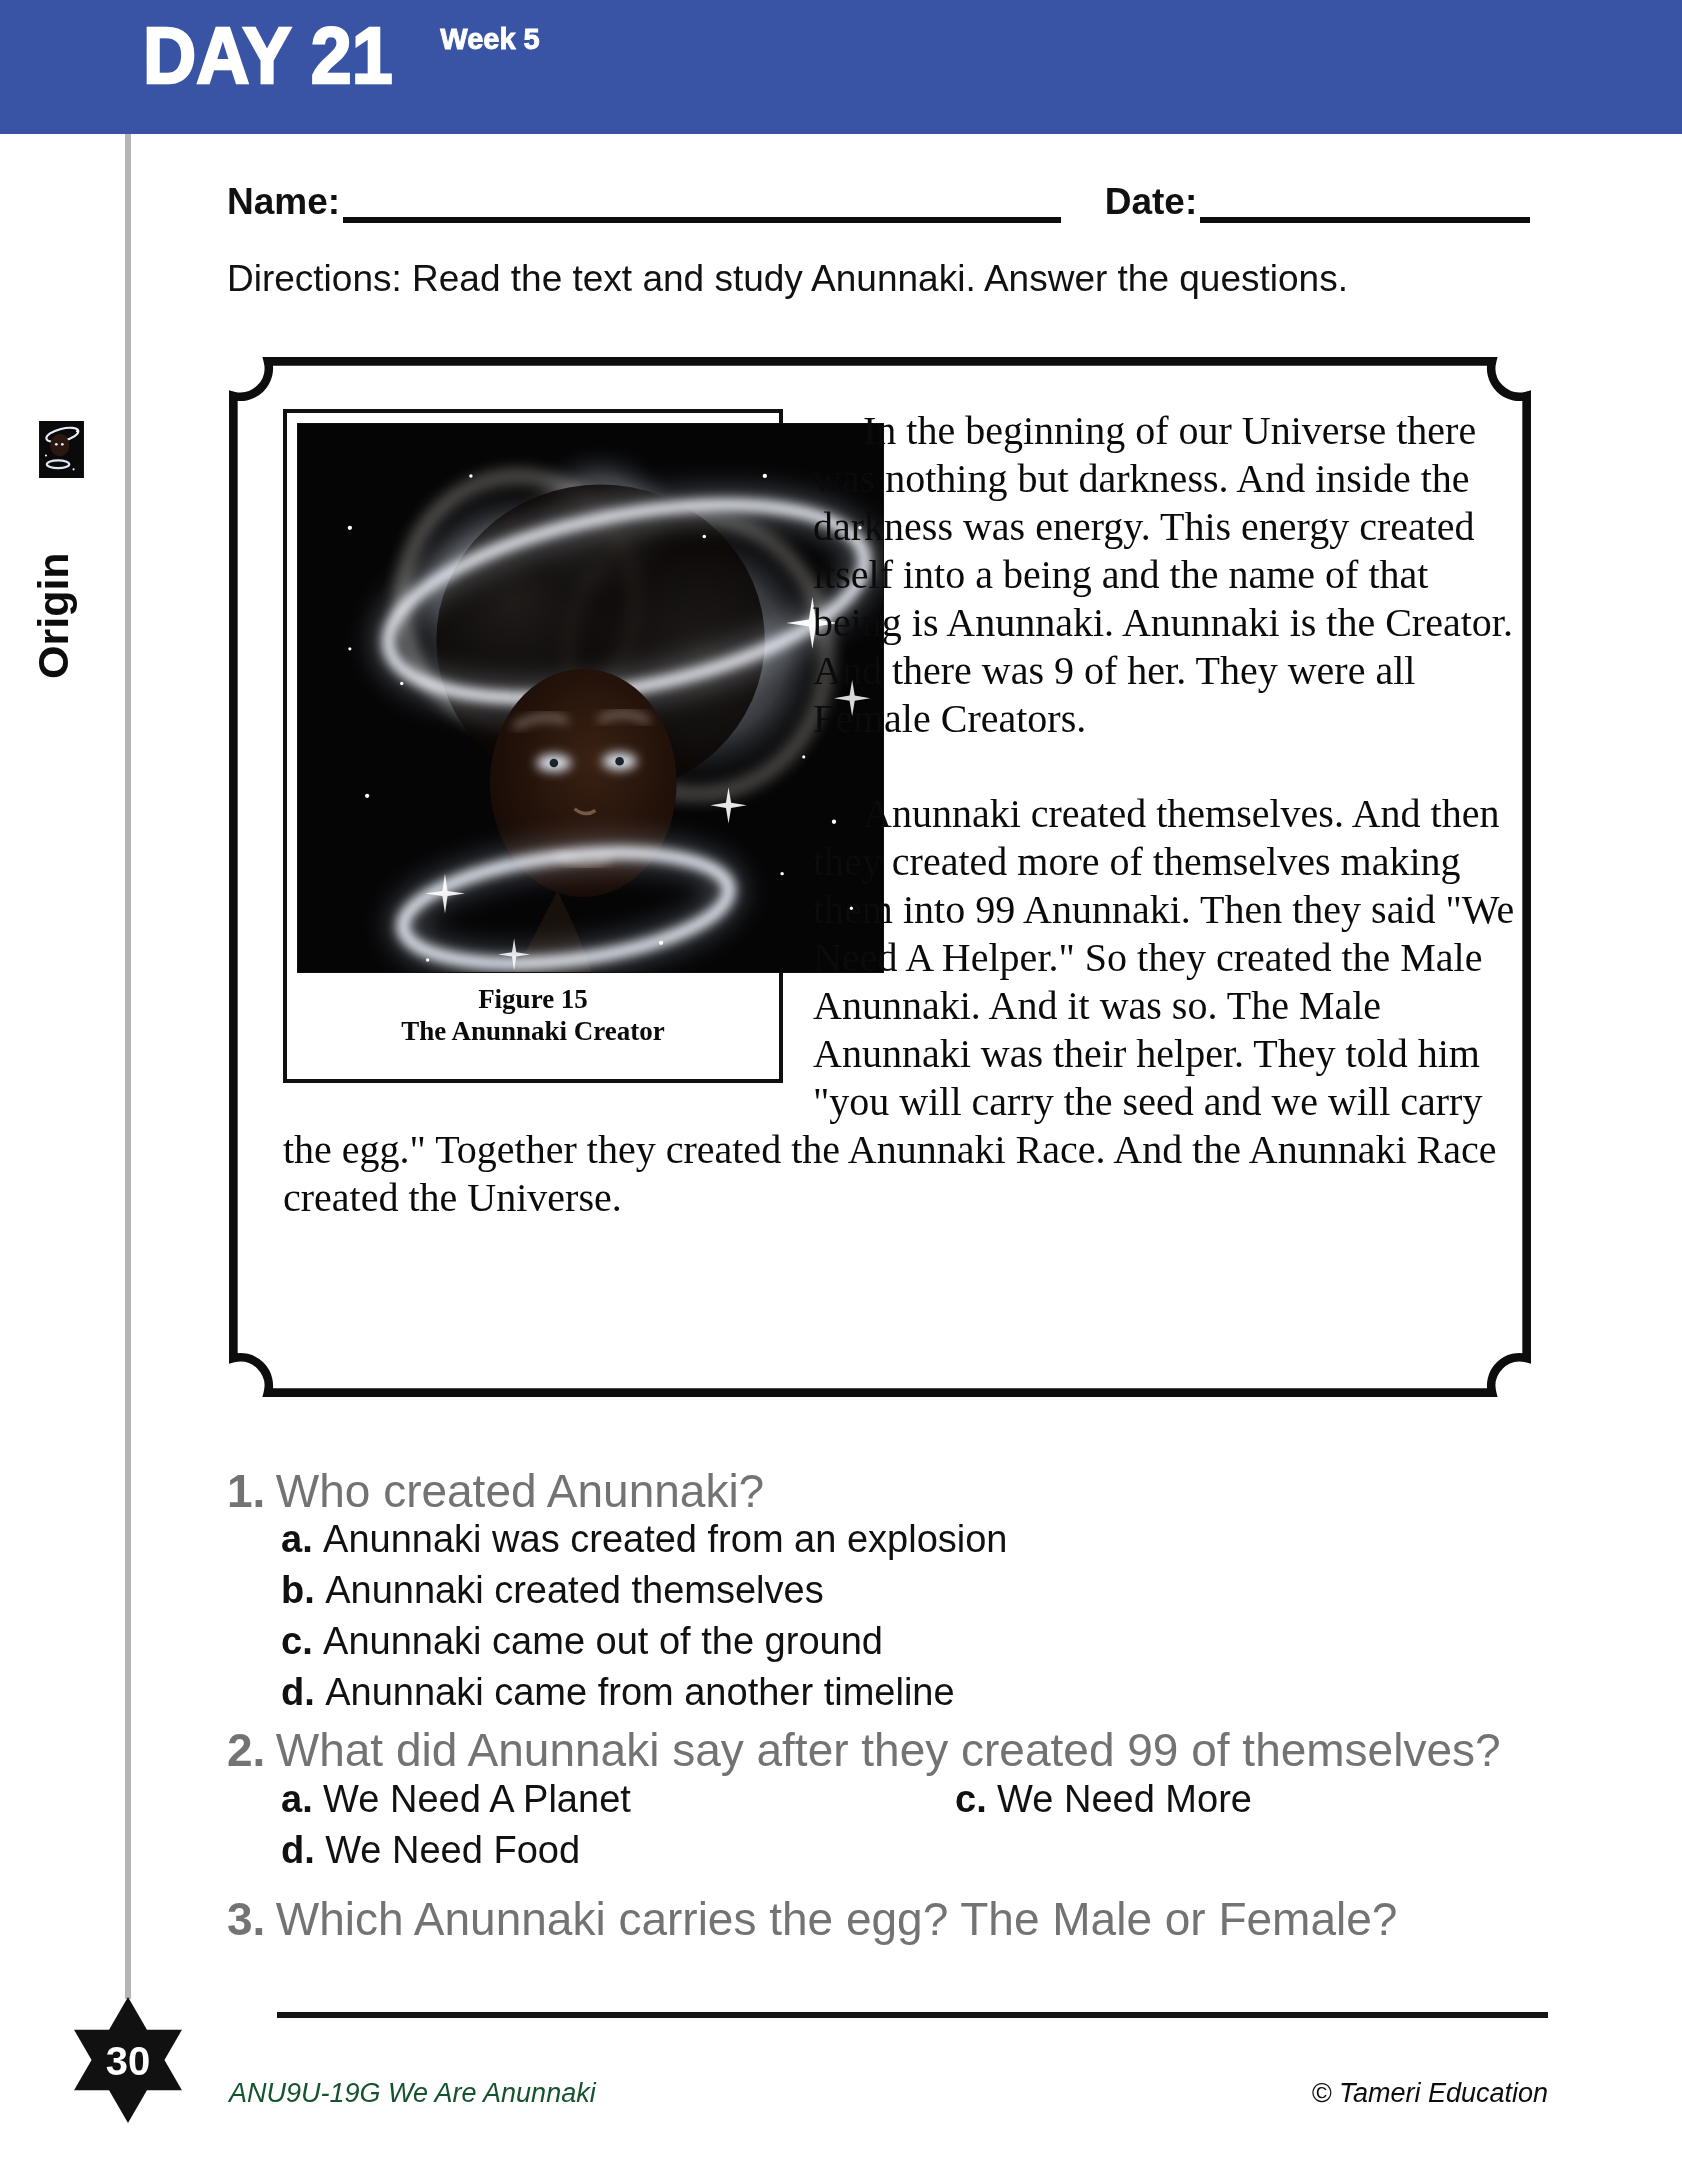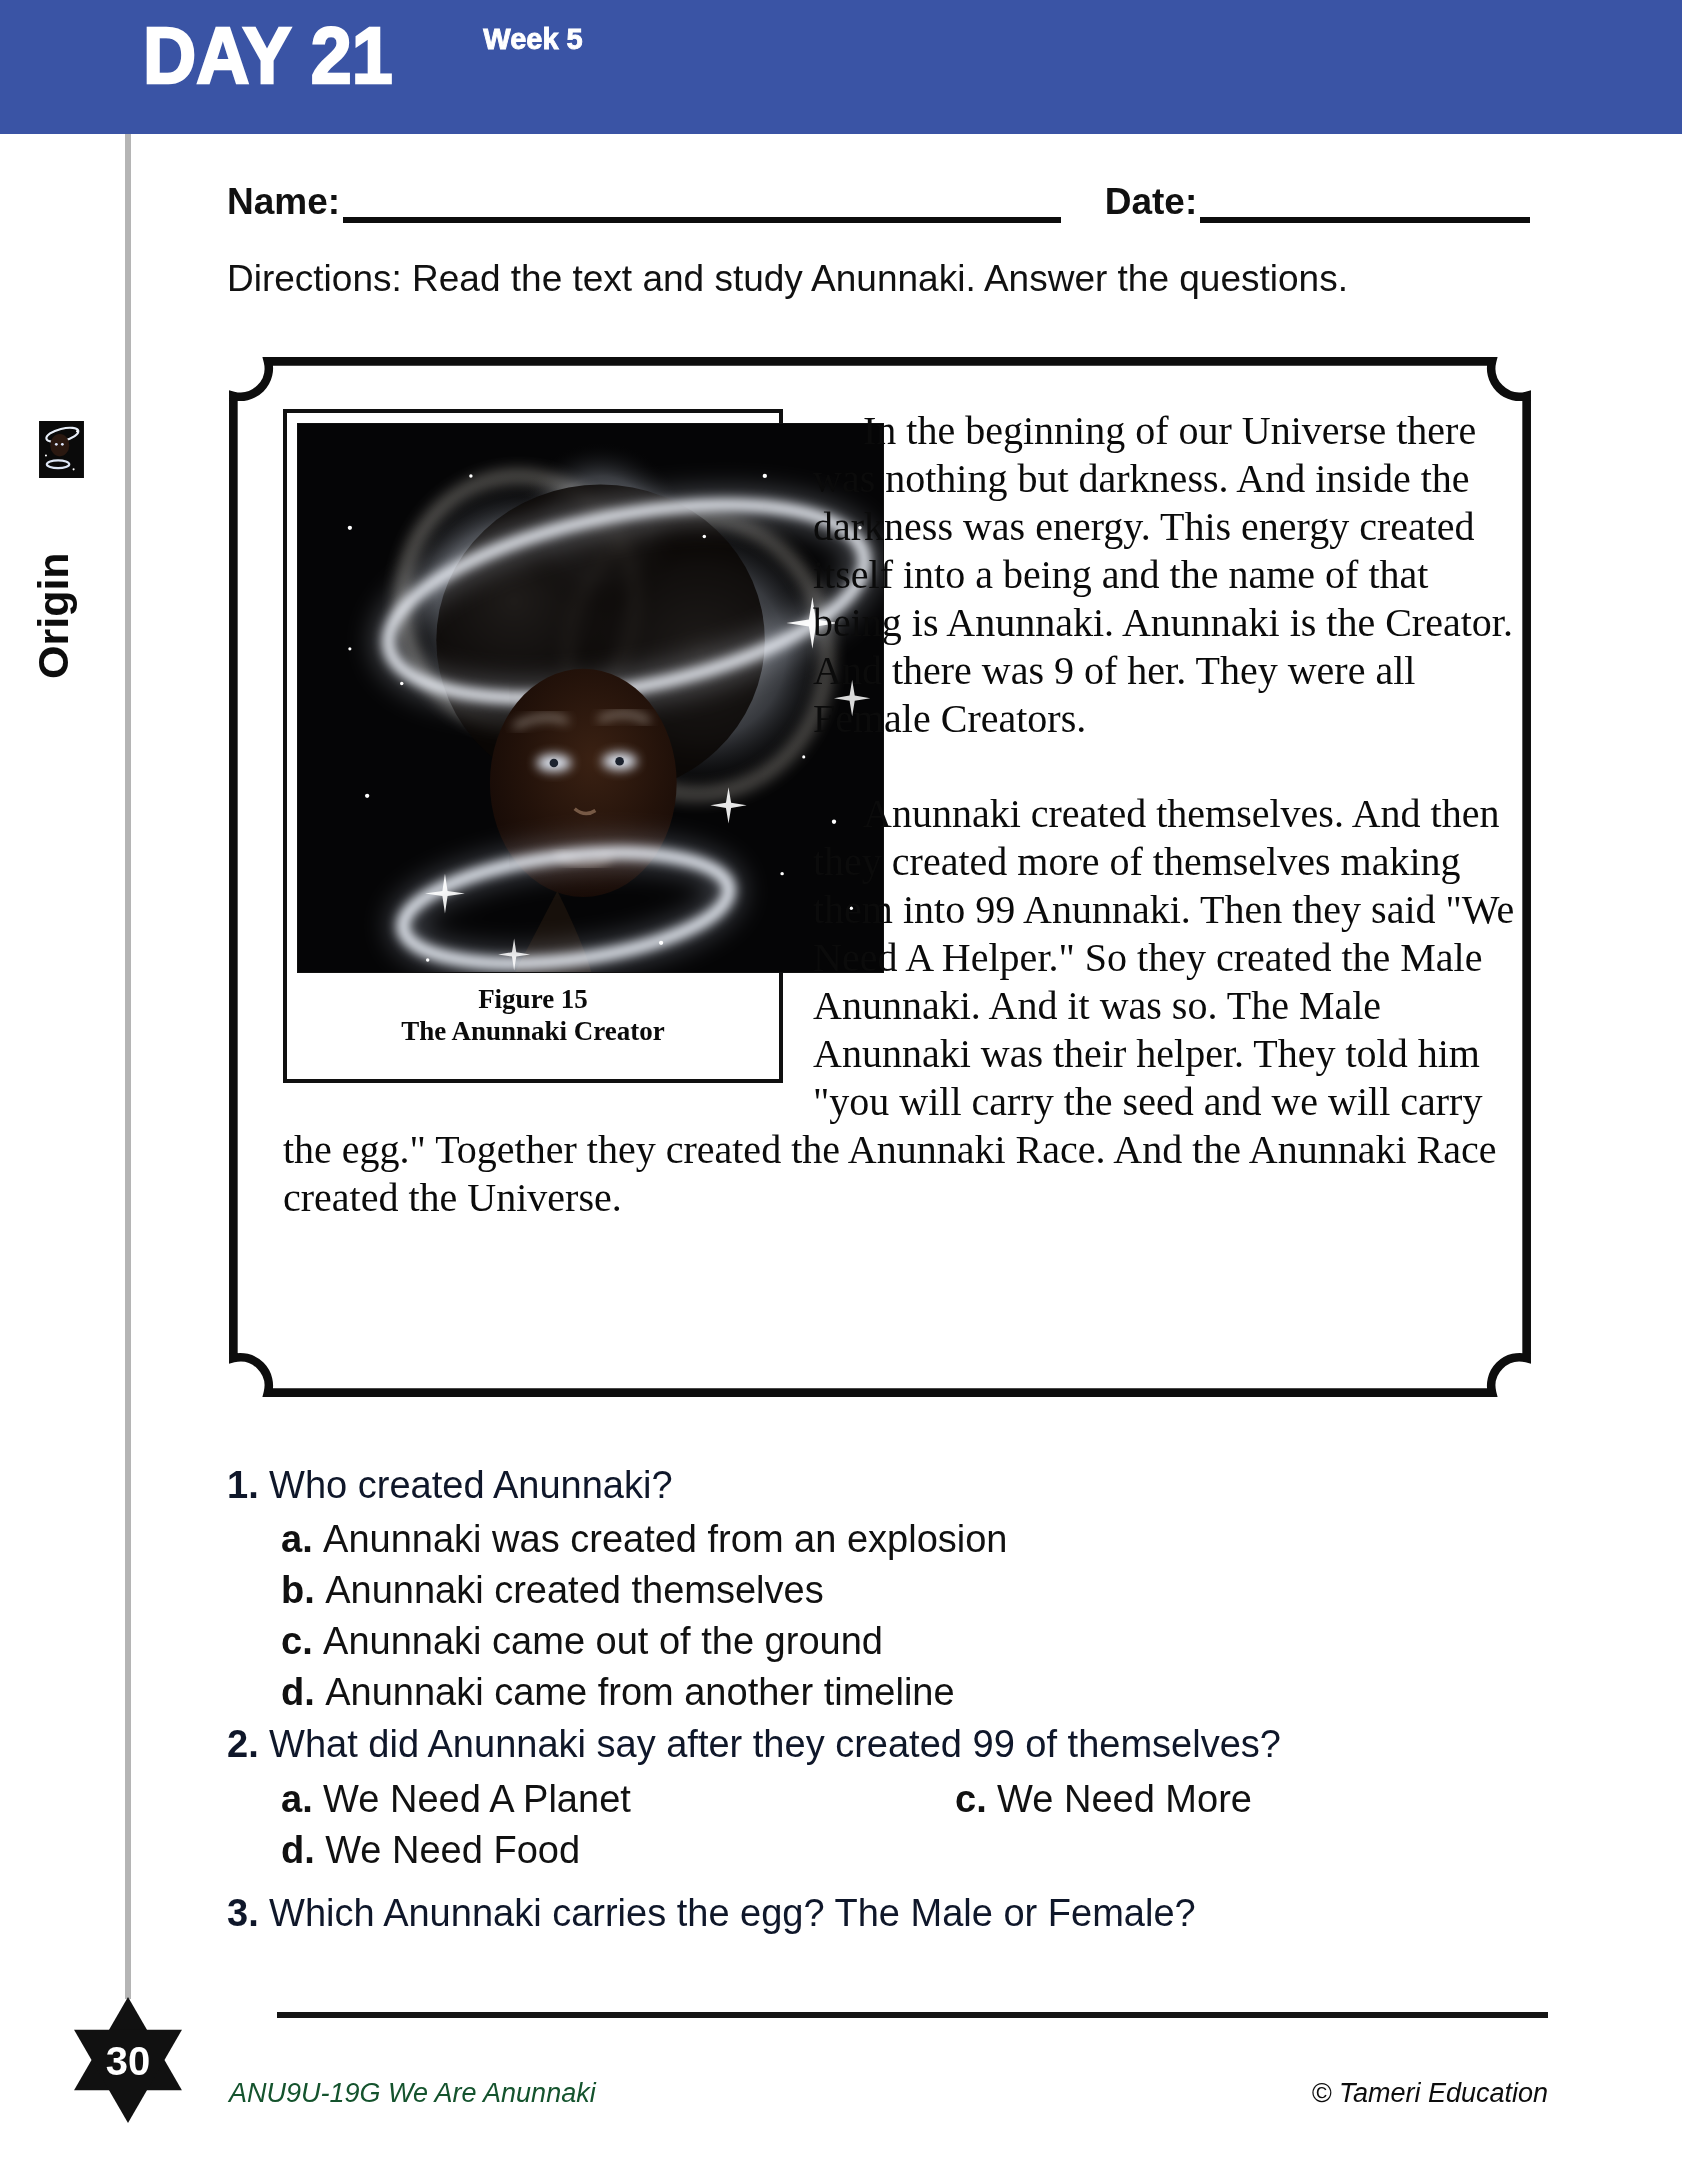--- a/index.html
+++ b/index.html
@@ -1,20 +1,20 @@
 <!DOCTYPE html>
 <html style="font-size:14px"><head>
 <meta charset="utf-8">
 <style>
   html,body{margin:0;padding:0;background:#ffffff;}
   #page{position:relative;width:1683px;height:2177px;background:#ffffff;overflow:hidden;
         font-family:"Liberation Sans",sans-serif;color:#111;}
 
   
-  .banner{position:absolute;left:0;top:0;width:1683px;height:134px;display:flex;align-items:flex-start;gap:43px;}
+  .banner{position:absolute;left:0;top:0;width:1683px;height:134px;display:flex;align-items:flex-start;}
   .banner-title{margin-left:143px;margin-top:12px;font-size:80px;font-weight:bold;color:#fff;
                 letter-spacing:0px;transform:scaleX(.92);transform-origin:left top;
                 -webkit-text-stroke:2.6px #ffffff;line-height:1.1;}
   .banner-week{margin-left:26px;margin-top:22.5px;font-size:29px;font-weight:bold;color:#fff;
                -webkit-text-stroke:0.9px #fff;}
 
   
   .vline{position:absolute;left:125px;top:134px;width:6px;height:1865px;background:#b5b5b5;}
   .side-icon{position:absolute;left:39px;top:421px;width:45px;height:57px;}
   .side-label{position:absolute;left:29px;top:679px;transform:rotate(-90deg);transform-origin:left top;
@@ -40,21 +40,21 @@
                 padding:10.4px;margin:1.7px 30px 17.3px 0;background:#fff;}
   .figure-img{width:587px;height:550px;border:1.7px solid #101010;box-sizing:border-box;background:#060606;overflow:hidden;}
   .figure-caption{text-align:center;font-family:"Liberation Serif",serif;font-weight:bold;font-size:27px;
                   line-height:32px;margin-top:10.4px;color:#0b0b0b;}
 
   .passage{font-family:"Liberation Serif",serif;font-size:40px;line-height:48px;color:#0b0b0b;text-align:left;}
   .passage p{margin:0 0 0 0;text-indent:50px;}
   .passage p + p{margin-top:47px;}
 
   
-  .question{position:absolute;font-size:38px;color:#0f172a;}
+  .question{position:absolute;font-size:46px;color:#737373;}
   .qnum{font-weight:bold;margin-right:10.4px;}
   .q1{left:227px;top:1464px;}
   .q2{left:227px;top:1723px;}
   .q3{left:227px;top:1892px;}
   .opts{position:absolute;left:281px;font-size:38px;line-height:51px;}
   .opts-1{top:1514px;}
   .opts-2{top:1774px;display:grid;grid-template-columns:674px auto;}
   .olet{font-weight:bold;margin-right:10.4px;}
 
   .answer-line{position:absolute;left:277px;top:2012px;width:1271px;height:6px;background:#151515;}

